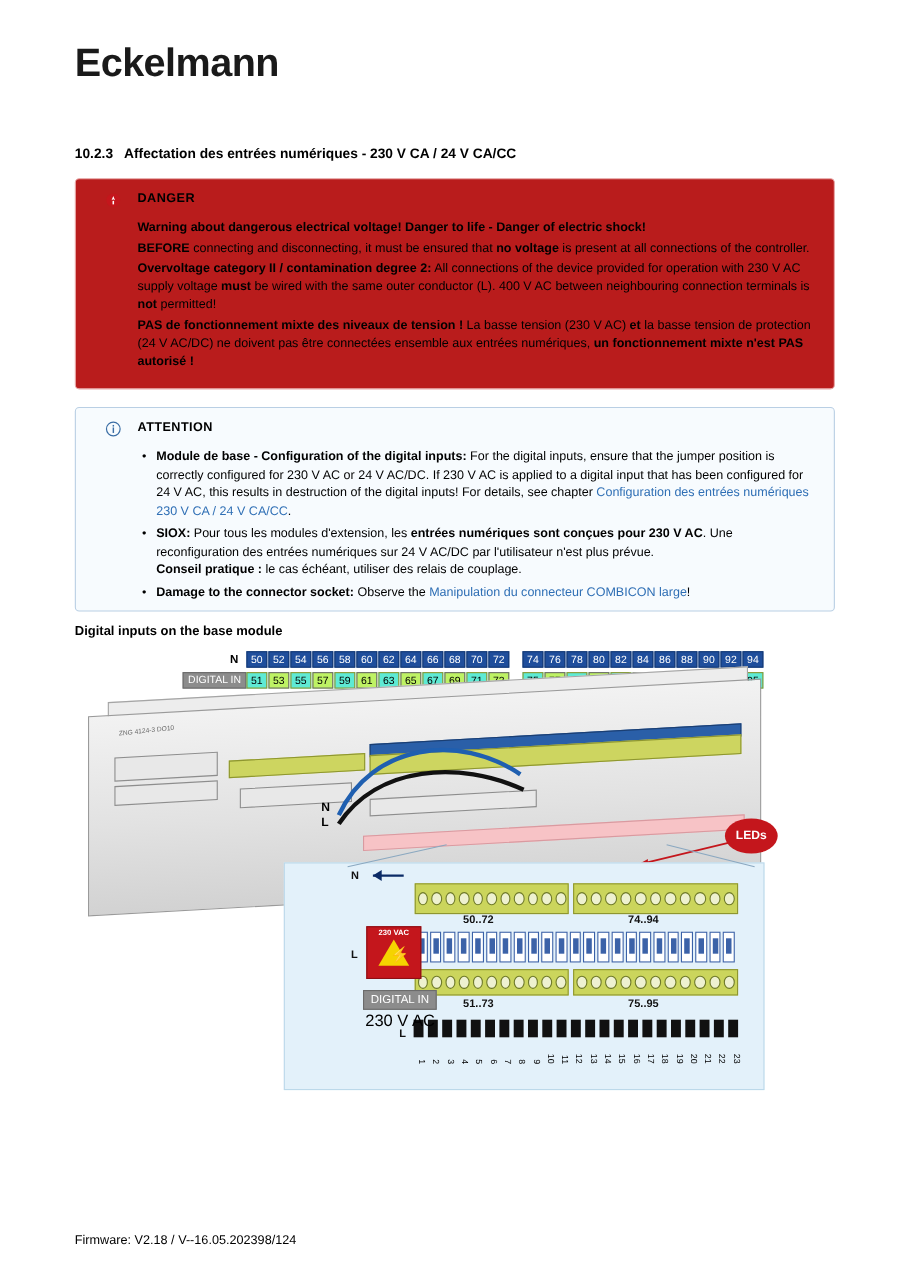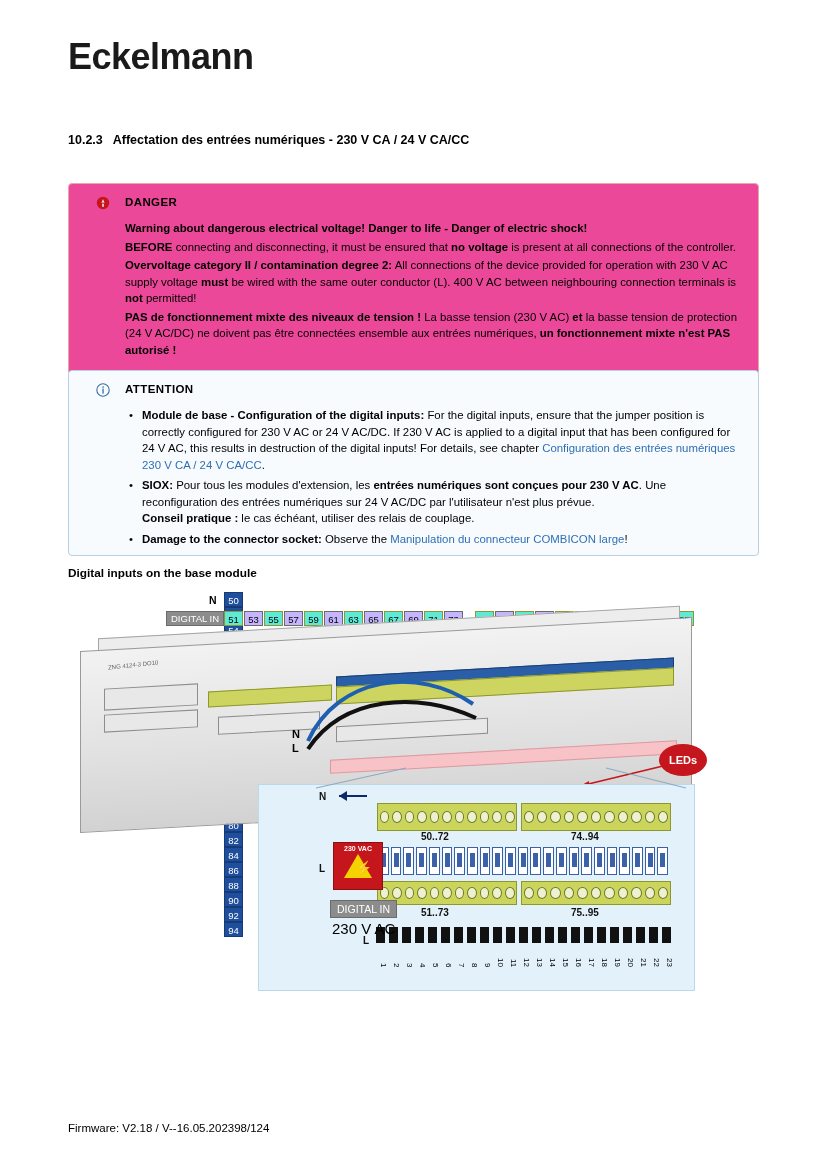--- a/index.html
+++ b/index.html
@@ -40,25 +40,25 @@
   .sec-title .num { margin-right: 10px; }
 
   
   .box {
     position: absolute;
     box-sizing: border-box;
     border-radius: 4px;
   }
   .box-danger {
     left: 68px;
-    top: 183px;
+    top: 162px;
     width: 691px;
     height: 192px;
     border: 1px solid #e8a8a8;
-    background: #ec4899;
+    background: #b91c1c;
   }
   .box-attention {
     left: 68px;
     top: 370px;
     width: 691px;
     height: 186px;
     border: 1px solid #b9cfe4;
     background: #f7fbfe;
   }
   .box-head {
@@ -131,21 +131,21 @@
   }
   .cell {
     width: 19px;
     height: 15px;
     box-sizing: border-box;
     font-size: 9.5px;
     line-height: 15px;
     text-align: center;
     border: 1px solid #6b6b6b;
     margin-right: 1px;
-    background: #c4b5fd;
+    background: #bef264;
     color: #000;
   }
   .cell.blue { background: #1f4e9c; color: #fff; border-color: #153a75; }
   .cell.olive { background: #5eead4; color: #000; border-color: #8e9630; }
   .cell.gap { border: none; background: transparent; width: 10px; }
   .lbl-n {
     position: absolute;
     font-size: 10.5px;
     font-weight: bold;
   }
@@ -416,21 +416,21 @@
         </li>
       </ul>
     </div>
   </div>
 
   <div class="fig-caption">Digital inputs on the base module</div>
 
   <div class="figure">
 
     <div class="lbl-n" style="left:141px; top:4px;">N</div>
-    <div class="strip" id="n-strip" style="left:156px; top:2px;flex-direction:column;">
+    <div class="strip" id="n-strip" style="left:156px; top:2px;">
         <div class="cell blue">50</div>
         <div class="cell blue">52</div>
         <div class="cell blue">54</div>
         <div class="cell blue">56</div>
         <div class="cell blue">58</div>
         <div class="cell blue">60</div>
         <div class="cell blue">62</div>
         <div class="cell blue">64</div>
         <div class="cell blue">66</div>
         <div class="cell blue">68</div>

